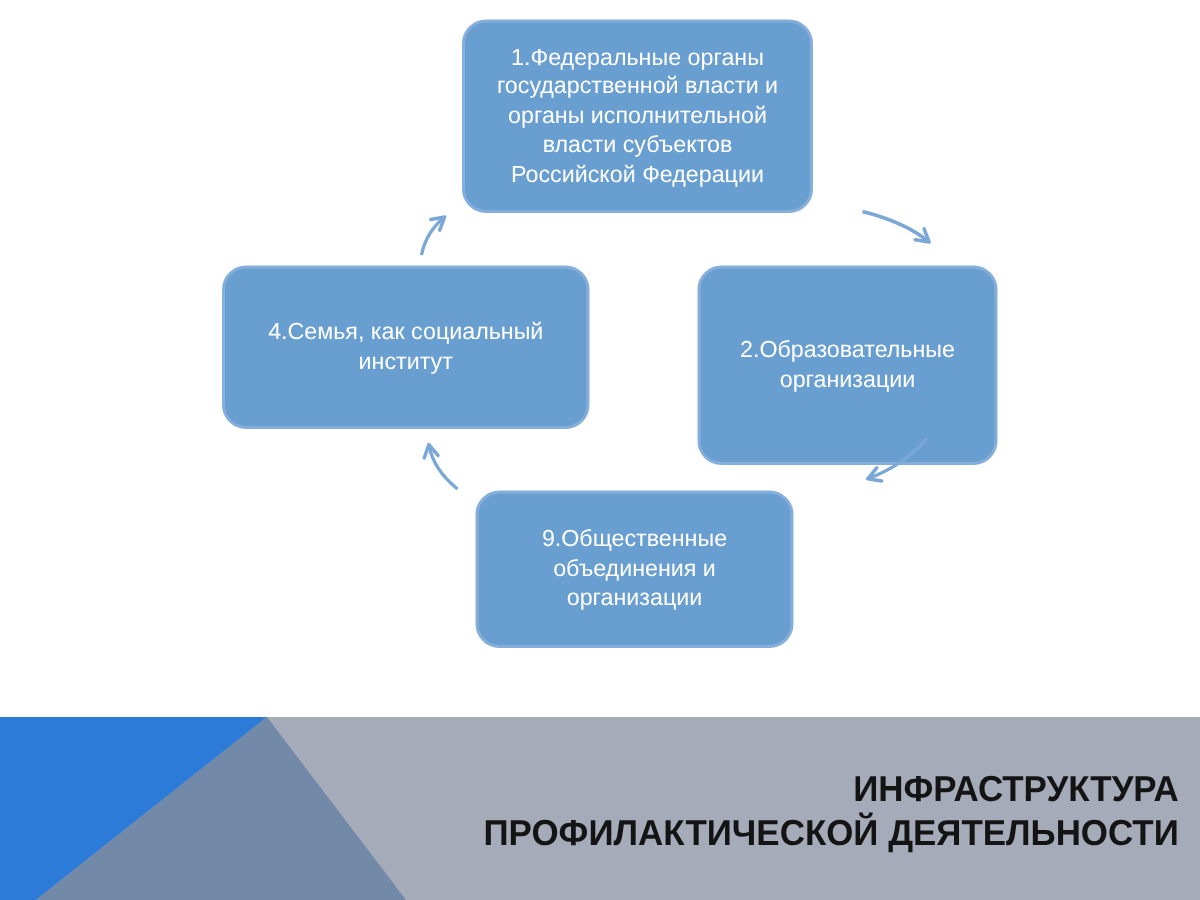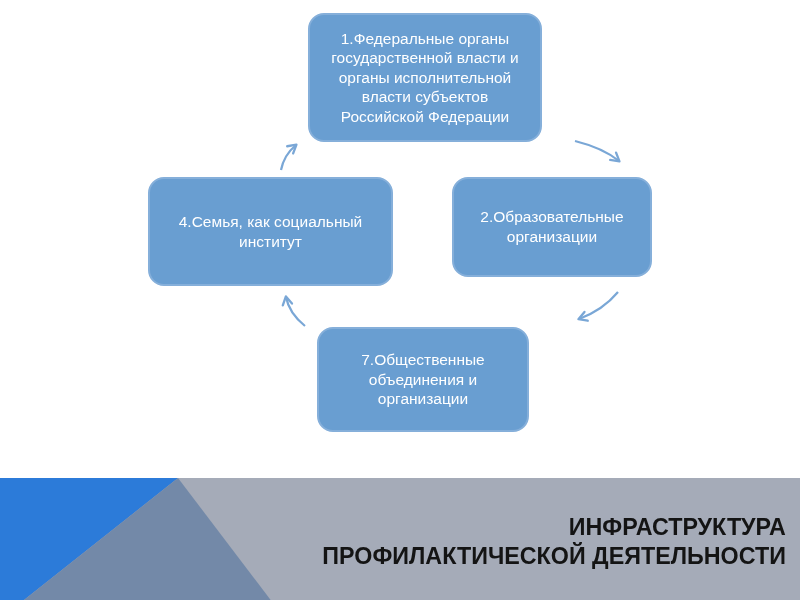--- a/index.html
+++ b/index.html
@@ -20,21 +20,21 @@
     color: #ffffff;
     display: flex;
     align-items: center;
     justify-content: center;
     text-align: center;
     font-size: 15.5px;
     line-height: 1.26;
     box-sizing: border-box;
   }
   .node-top    { left: 308px; top: 13px;  width: 234px; height: 129px; padding: 6px 10px; justify-content: center; }
-  .node-right  { left: 452px; top: 177px; width: 200px; height: 100px; padding: 6px 24px; }
+  .node-right  { left: 465px; top: 177px; width: 200px; height: 133px; padding: 6px 24px; }
   .node-bottom { left: 317px; top: 327px; width: 212px; height: 105px; padding: 6px 26px; }
   .node-left   { left: 148px; top: 177px; width: 245px; height: 109px; padding: 6px 24px; }
   
   .arrows {
     position: absolute;
     left: 0; top: 0;
     width: 800px; height: 600px;
     pointer-events: none;
   }
   
@@ -63,21 +63,21 @@
 
 <div class="slide">
 
   <div class="node node-top">
     <span>1.Федеральные органы государственной власти и органы исполнительной власти субъектов Российской Федерации</span>
   </div>
   <div class="node node-right">
     <span>2.Образовательные организации</span>
   </div>
   <div class="node node-bottom">
-    <span>7.Общественные объединения и организации</span>
+    <span>9.Общественные объединения и организации</span>
   </div>
   <div class="node node-left">
     <span>4.Семья, как социальный институт</span>
   </div>
 
   <svg class="arrows" viewBox="0 0 800 600">
     <defs>
       <marker id="ah" markerUnits="userSpaceOnUse" markerWidth="14" markerHeight="14" viewBox="0 0 12 12" refX="8.5" refY="6" orient="auto">
         <path d="M2,2 L9,6 L2,10" fill="none" stroke="#7AA7D6" stroke-width="2" stroke-linecap="round" stroke-linejoin="round"></path>
       </marker>

